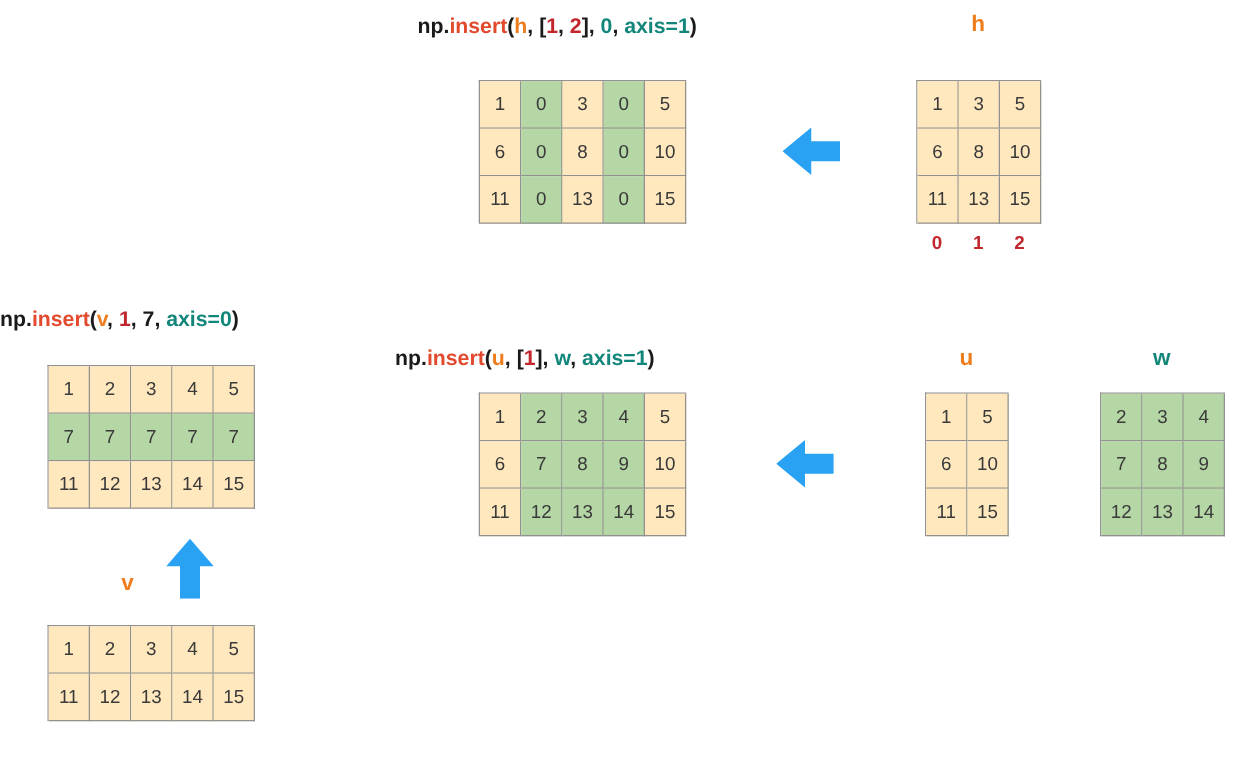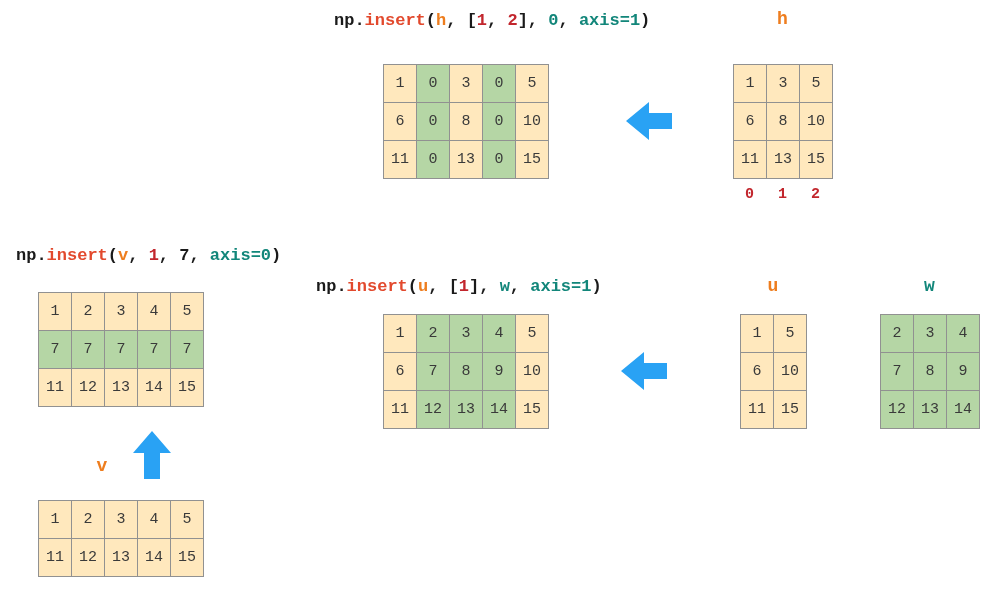--- a/index.html
+++ b/index.html
@@ -1,20 +1,20 @@
 <!DOCTYPE html>
 <html style="--plain: #1a1a1a; --func: #e2492d; --var: #ee7d1e; --num: #c2262d; --lit: #12867a; --cell_bg: #ffe8bd; --cell_highlight: #b5d6a5; --cell_border: #919191; --arrow_blue: #29a2f4;"><head>
 <meta charset="utf-8">
 <style>
   html,body{margin:0;padding:0;background:#ffffff;}
   #canvas{
     position:relative;
     width:991px;height:606px;
     background:#ffffff;
-    font-family:Liberation Mono, monospace;
+    font-family:Liberation Sans, sans-serif;
     overflow:hidden;
   }
   .abs{position:absolute;}
   .code{
     font-size:17px;
     font-weight:600;
     white-space:pre;
     letter-spacing:0px;
     color:var(--plain);
   }
@@ -101,21 +101,21 @@
       <div class="cell">13</div>
       <div class="cell">15</div>
     </div>
 
   <div class="abs idx-row" style="left:733px;top:186px;">
     <span>0</span>
     <span>1</span>
     <span>2</span>
   </div>
 
-  <div class="abs" style="left:16px;top:246px;text-align:right;">
+  <div class="abs" style="left:0;top:246px;text-align:right;">
     <div class="code"><span style="color: rgb(26, 26, 26);">np.</span><span style="color: rgb(226, 73, 45);">insert</span><span style="color: rgb(26, 26, 26);">(</span><span style="color: rgb(238, 125, 30);">v</span><span style="color: rgb(26, 26, 26);">, </span><span style="color: rgb(194, 38, 45);">1</span><span style="color: rgb(26, 26, 26);">, </span><span style="color: rgb(26, 26, 26);">7</span><span style="color: rgb(26, 26, 26);">, </span><span style="color: rgb(18, 134, 122);">axis=0</span><span style="color: rgb(26, 26, 26);">)</span></div>
   </div>
 
   <div class="abs matrix" style="left: 38px; top: 292px; grid-template-columns: repeat(5, 33px);">
       <div class="cell">1</div>
       <div class="cell">2</div>
       <div class="cell">3</div>
       <div class="cell">4</div>
       <div class="cell">5</div>
       <div class="cell hl">7</div>

